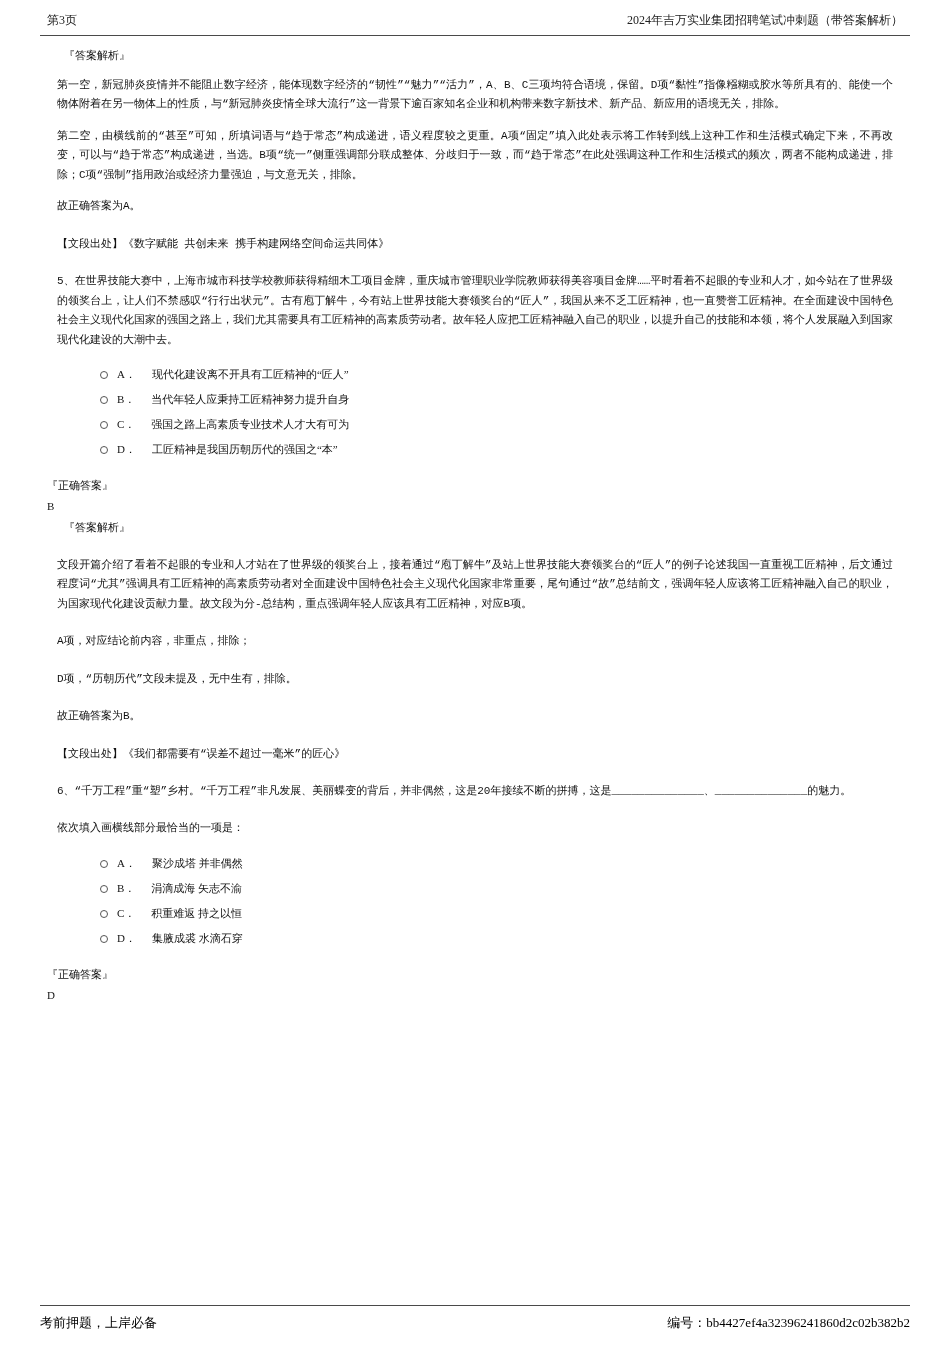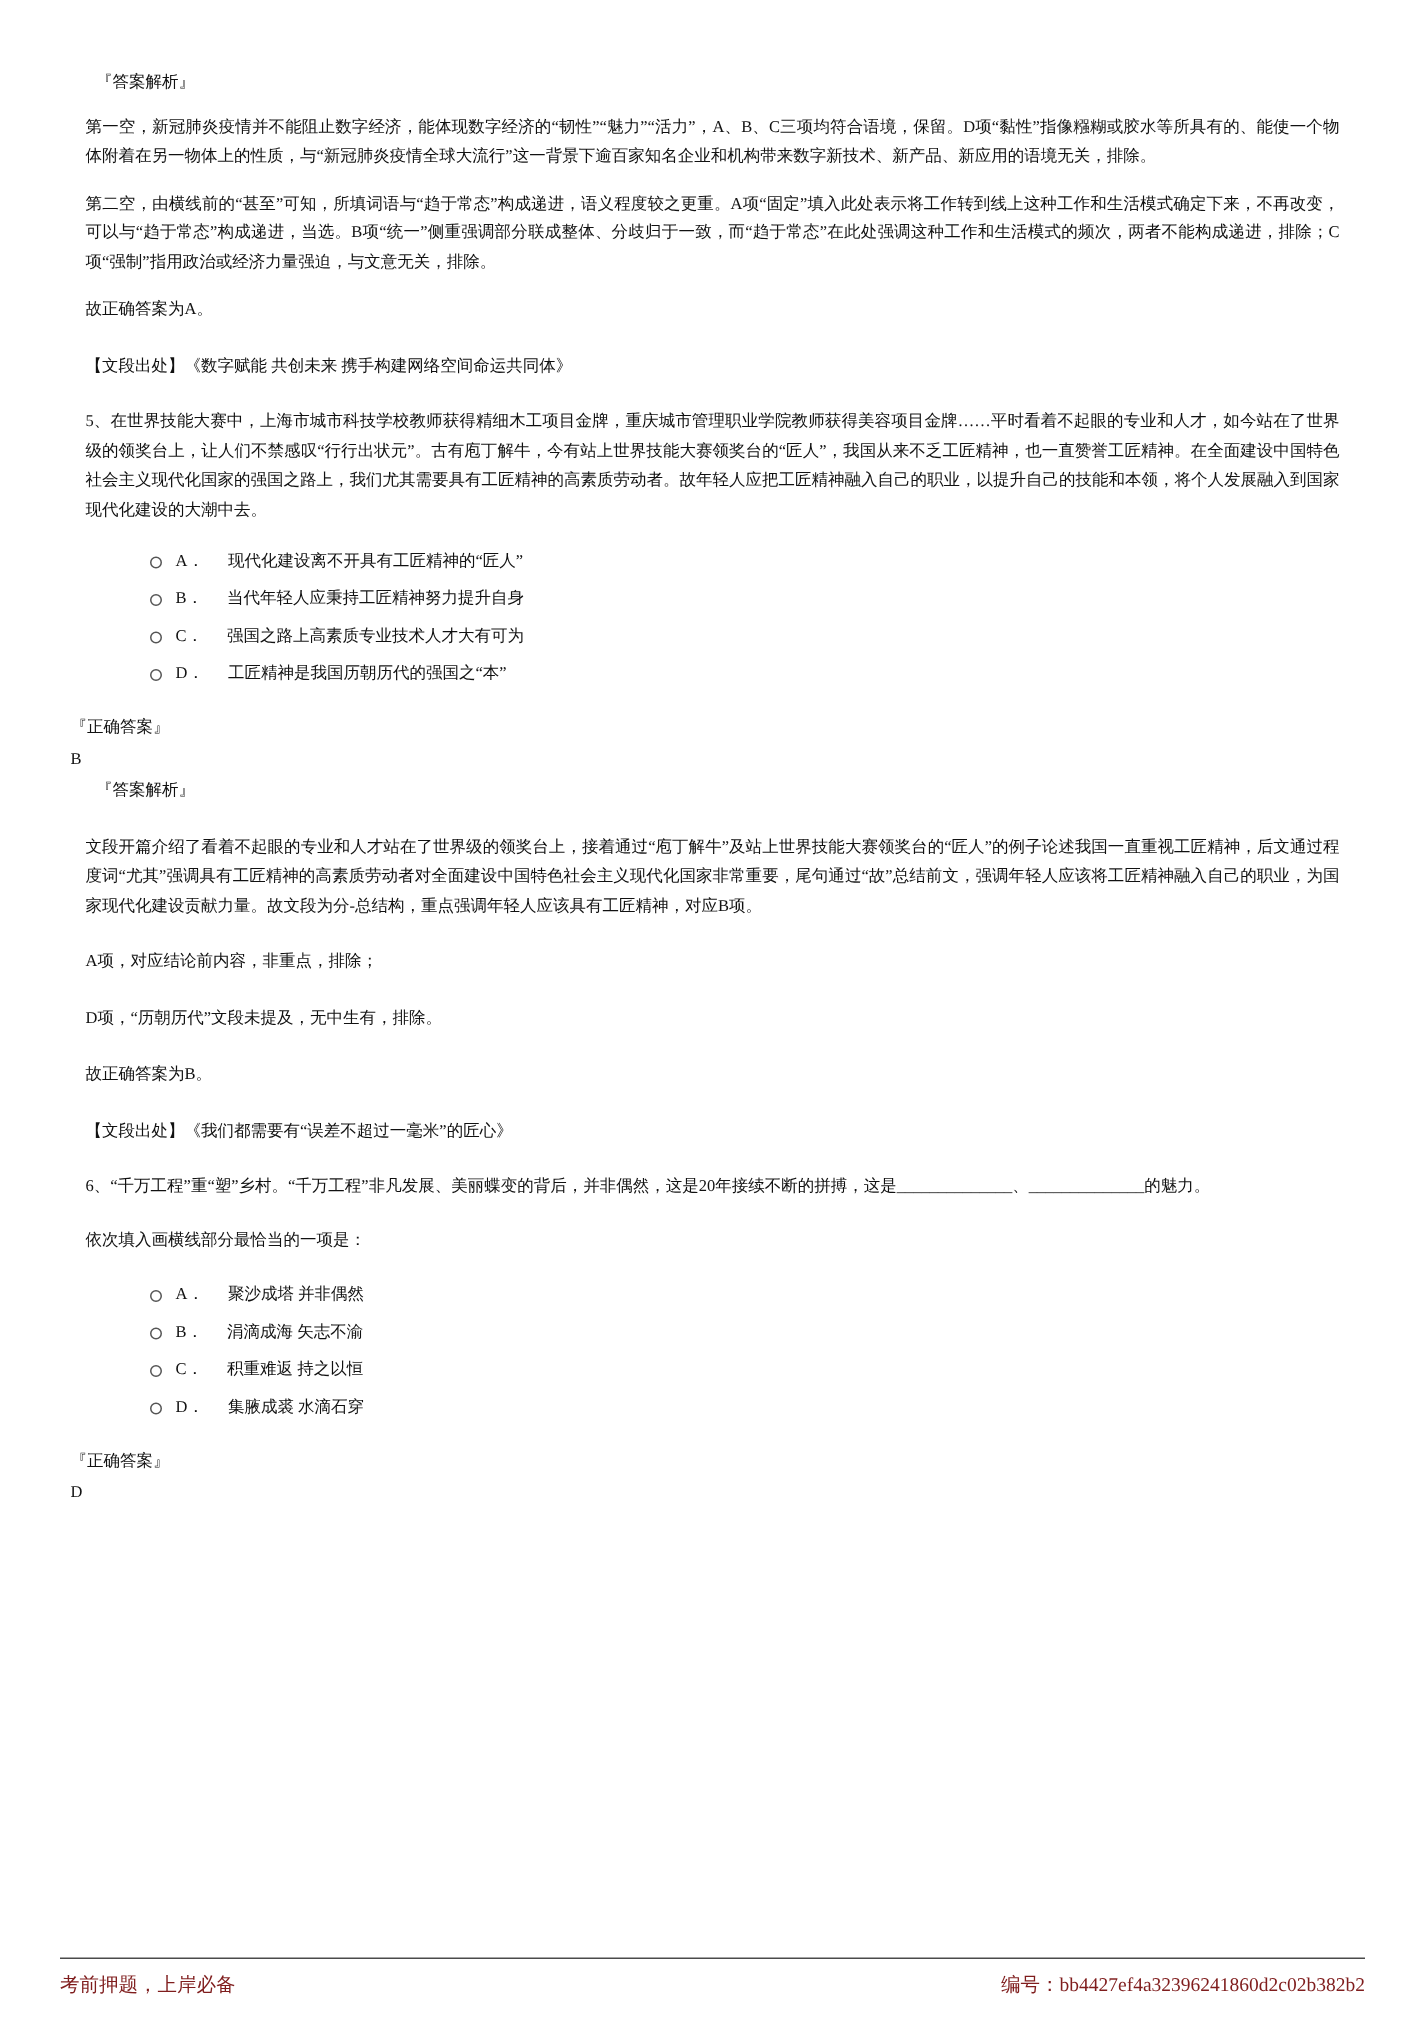--- a/index.html
+++ b/index.html
@@ -28,21 +28,21 @@
   }
   .content {
     position: absolute;
     top: 46px;
     left: 57px;
     right: 57px;
     font-size: 11px;
     line-height: 19.5px;
     text-align: justify;
   }
-  .para { margin-bottom: 12px; }
+  .para { margin-bottom: 12px; font-family: Liberation Mono, monospace; }
   .gap-top { margin-top: 18px; }
   .analysis-label { margin-left: 7px; margin-bottom: 10px; }
   .answer-label { margin-left: -10px; margin-bottom: 1px; margin-top: 6px; }
   .answer-letter { margin-left: -10px; margin-bottom: 2px; }
   .prompt-line { margin: 16px 0 14px 0; }
   .options { padding-left: 43px; margin-bottom: 14px; }
   .option {
     display: flex;
     align-items: center;
     height: 25px;
@@ -63,28 +63,32 @@
   .page-footer {
     position: absolute;
     left: 40px;
     right: 40px;
     bottom: 13px;
     border-top: 1px solid #4a4a4a;
     padding-top: 8px;
     display: flex;
     justify-content: space-between;
     font-size: 13px;
-    color: #7f1d1d;
+    color: #000000;
   }
 </style>
 </head>
 <body>
 
 <div class="page">
 
+  <header class="page-header">
+    <span>第3页</span>
+    <span>2024年吉万实业集团招聘笔试冲刺题（带答案解析）</span>
+  </header>
 
   <main class="content">
 
     <p class="analysis-label">『答案解析』</p>
     <p class="para">第一空，新冠肺炎疫情并不能阻止数字经济，能体现数字经济的“韧性”“魅力”“活力”，A、B、C三项均符合语境，保留。D项“黏性”指像糨糊或胶水等所具有的、能使一个物体附着在另一物体上的性质，与“新冠肺炎疫情全球大流行”这一背景下逾百家知名企业和机构带来数字新技术、新产品、新应用的语境无关，排除。</p>
     <p class="para">第二空，由横线前的“甚至”可知，所填词语与“趋于常态”构成递进，语义程度较之更重。A项“固定”填入此处表示将工作转到线上这种工作和生活模式确定下来，不再改变，可以与“趋于常态”构成递进，当选。B项“统一”侧重强调部分联成整体、分歧归于一致，而“趋于常态”在此处强调这种工作和生活模式的频次，两者不能构成递进，排除；C项“强制”指用政治或经济力量强迫，与文意无关，排除。</p>
     <p class="para">故正确答案为A。</p>
     <p class="para gap-top">【文段出处】《数字赋能 共创未来 携手构建网络空间命运共同体》</p>
 
     <p class="para gap-top">5、在世界技能大赛中，上海市城市科技学校教师获得精细木工项目金牌，重庆城市管理职业学院教师获得美容项目金牌……平时看着不起眼的专业和人才，如今站在了世界级的领奖台上，让人们不禁感叹“行行出状元”。古有庖丁解牛，今有站上世界技能大赛领奖台的“匠人”，我国从来不乏工匠精神，也一直赞誉工匠精神。在全面建设中国特色社会主义现代化国家的强国之路上，我们尤其需要具有工匠精神的高素质劳动者。故年轻人应把工匠精神融入自己的职业，以提升自己的技能和本领，将个人发展融入到国家现代化建设的大潮中去。</p>

